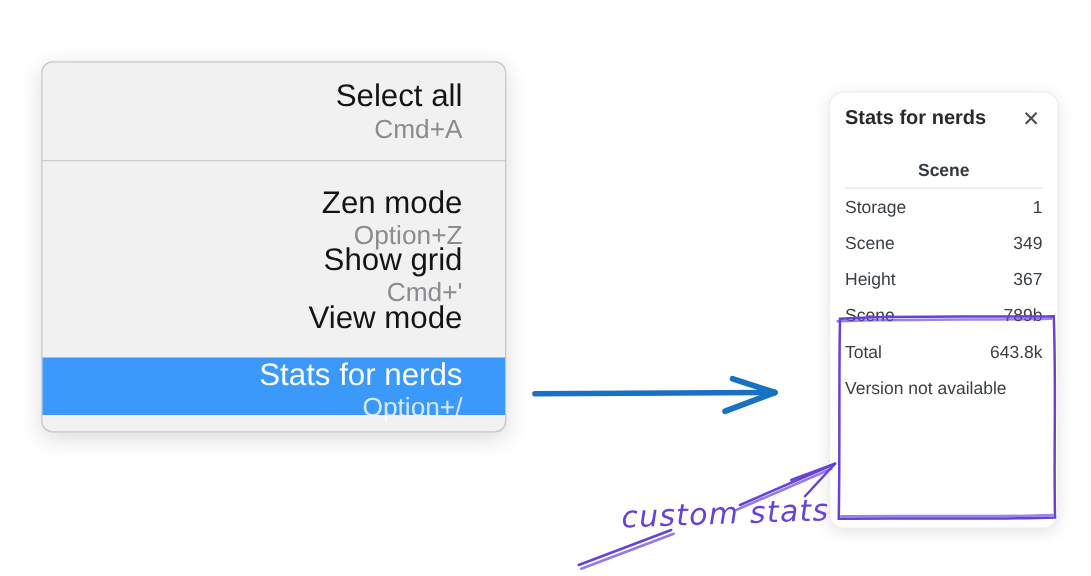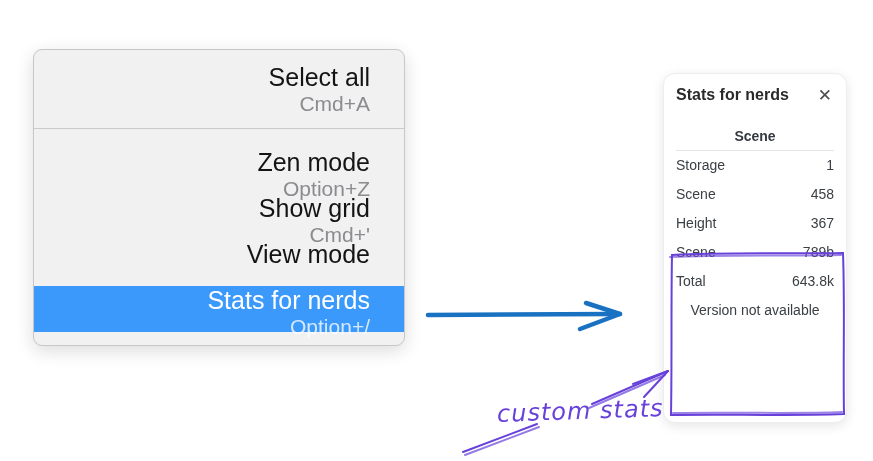--- a/index.html
+++ b/index.html
@@ -90,21 +90,21 @@
     border-bottom: 1px solid #e3e5e8;
     margin-top: 6px;
   }
   .section-heading.first { margin-top: 0; }
   .stat-row {
     display: flex;
     justify-content: space-between;
     line-height: 29px;
   }
   .stat-row .stat-value { text-align: right; }
-  .version-note { line-height: 29px; text-align: center; }
+  .version-note { line-height: 29px; }
 
   
   .anno { position: absolute; pointer-events: none; }
   #blue-arrow { left: 424px; top: 298px; }
   #violet-box { left: 666px; top: 248px; }
   #violet-arrow { left: 440px; top: 358px; }
   .custom-stats-text {
     position: absolute;
     left: 497px; top: 397px;
     font-family: "DejaVu Sans", sans-serif;
@@ -147,21 +147,21 @@
     <span class="panel-close">✕</span>
   </div>
 
   <div class="section-heading first">Scene</div>
   <div class="stat-row">
     <span class="stat-label">Storage</span>
     <span class="stat-value">1</span>
   </div>
   <div class="stat-row">
     <span class="stat-label">Scene</span>
-    <span class="stat-value">458</span>
+    <span class="stat-value">349</span>
   </div>
   <div class="stat-row">
     <span class="stat-label">Height</span>
     <span class="stat-value">367</span>
   </div>
 
   <div class="stat-row">
     <span class="stat-label">Scene</span>
     <span class="stat-value">789b</span>
   </div>

